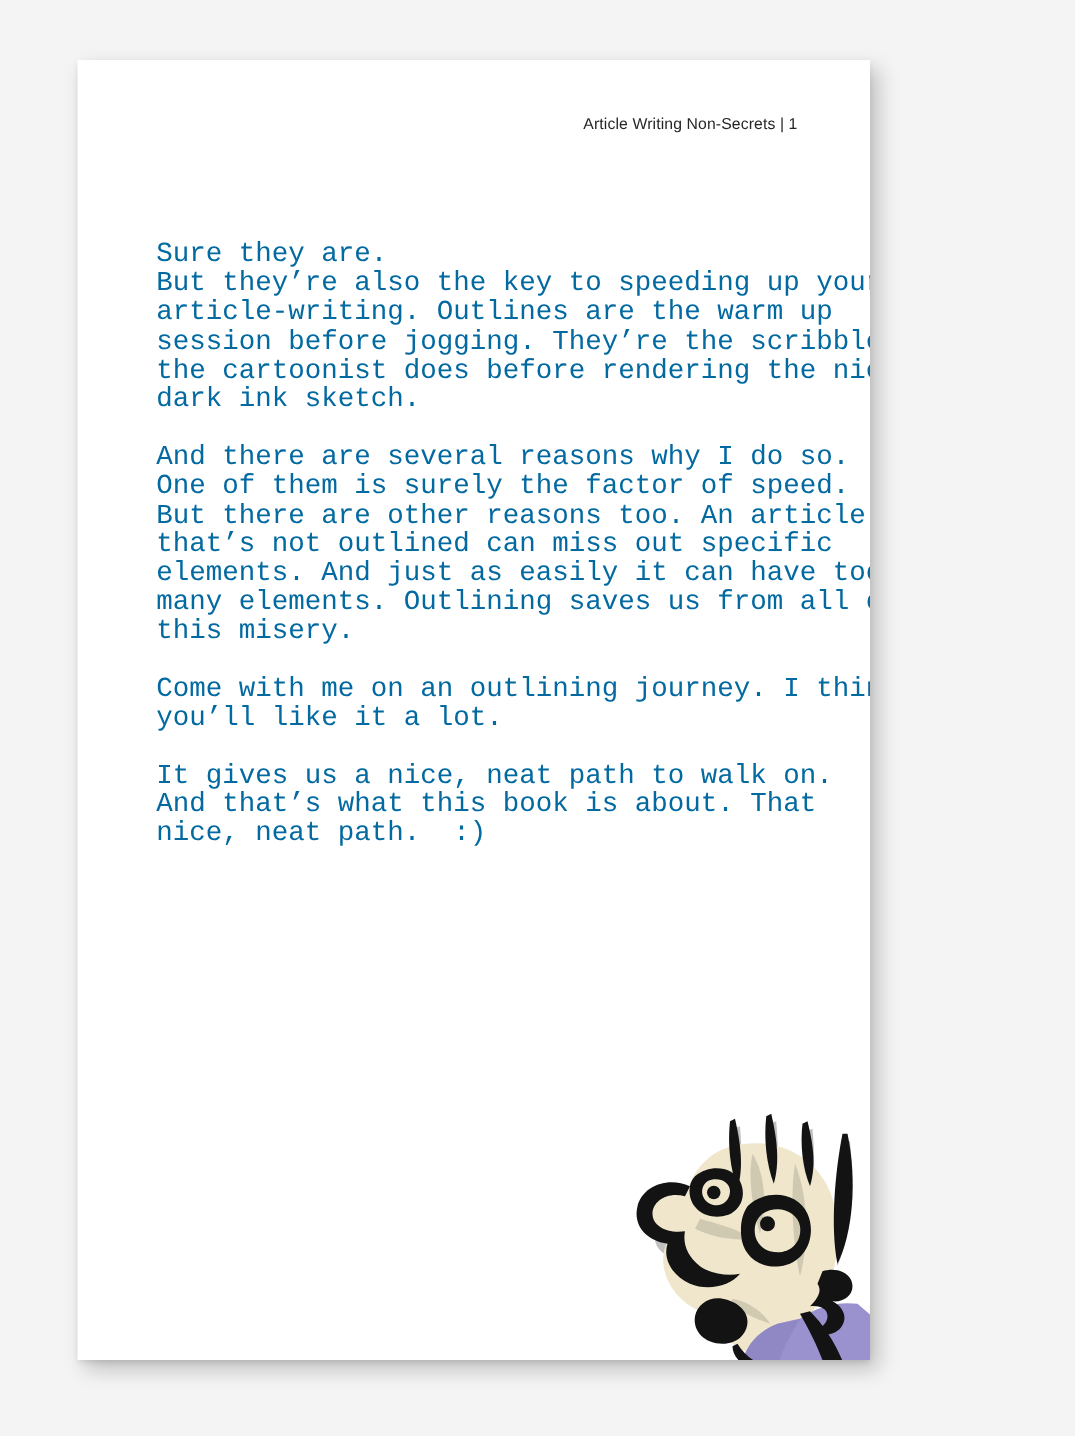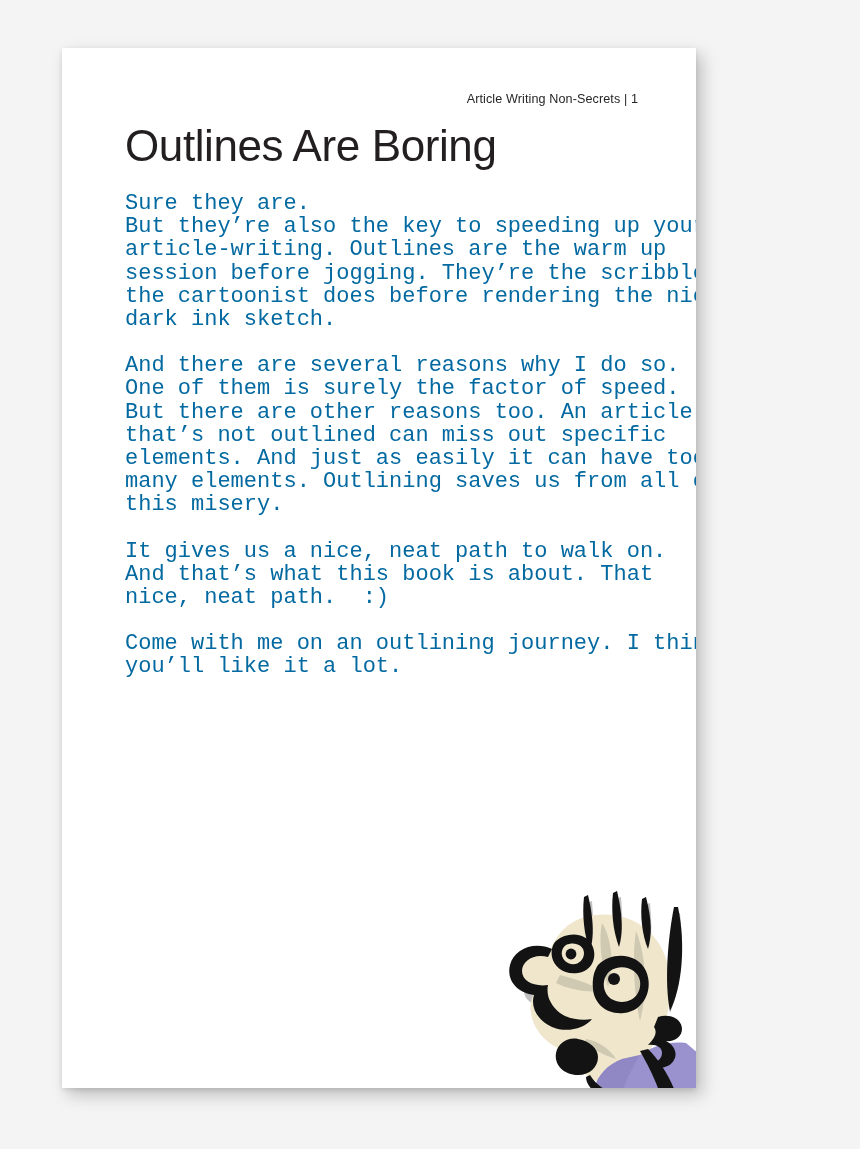--- a/index.html
+++ b/index.html
@@ -91,29 +91,28 @@
 </style>
 </head>
 <body>
 
 <div id="page-root">
 
   <div class="page-sheet">
 
     <div class="running-header">Article Writing Non-Secrets | 1</div>
 
-    <h1 class="page-title">Outlines Are Boring</h1>
 
     <div class="body-copy">
       <p>Sure they are.
 But they’re also the key to speeding up your article-writing. Outlines are the warm up session before jogging. They’re the scribbles the cartoonist does before rendering the nice dark ink sketch.</p>
       <p>And there are several reasons why I do so. One of them is surely the factor of speed. But there are other reasons too. An article that’s not outlined can miss out specific elements. And just as easily it can have too many elements. Outlining saves us from all of this misery.</p>
+      <p>Come with me on an outlining journey. I think you’ll like it a lot.</p>
       <p>It gives us a nice, neat path to walk on.
 And that’s what this book is about. That nice, neat path.  :)</p>
-      <p>Come with me on an outlining journey. I think you’ll like it a lot.</p>
     </div>
 
     <div class="mascot">
       <svg viewBox="0 0 210 215" xmlns="http://www.w3.org/2000/svg">
 
         <g fill="#b6b6b6" opacity="0.85">
           <path d="M34 112 C22 104 24 88 40 82 C52 77 64 82 70 90
                    C74 78 86 68 100 70 C116 72 124 86 121 100
                    C118 116 102 124 88 120 C80 129 66 134 54 130
                    C42 126 34 120 34 112 Z"></path>

